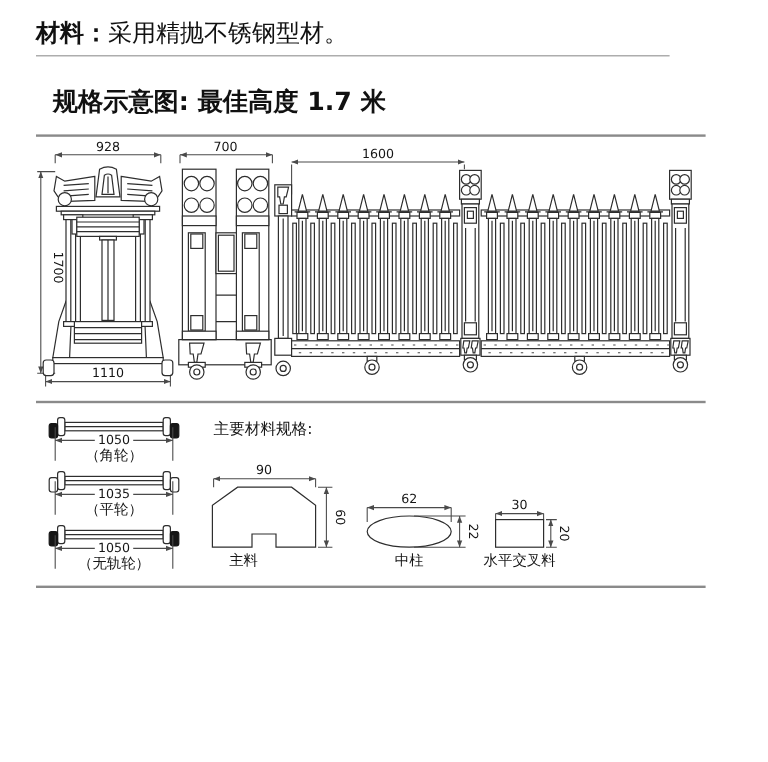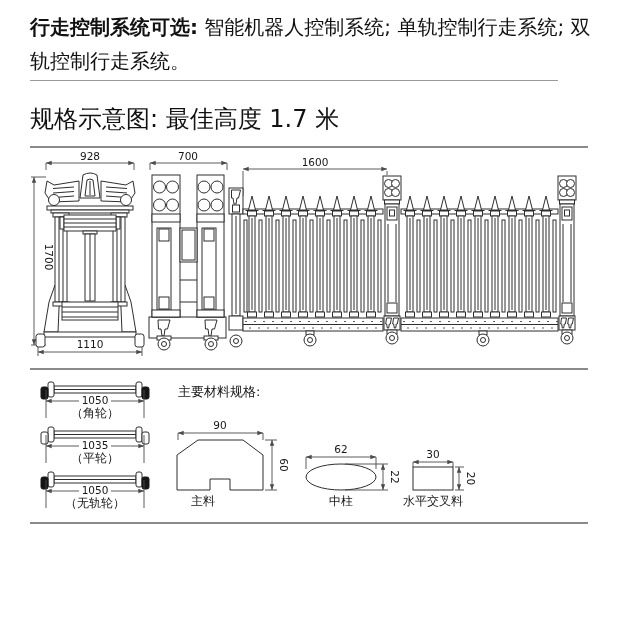--- a/index.html
+++ b/index.html
@@ -8,40 +8,40 @@
 
   .specs { margin:0 30px; padding-top:10px; width:580px;
            font-size:20px; line-height:34px; }
   .specs p { margin:0; }
   .specs .lab { font-weight:bold; }
 
   .rule  { border:none; border-top:2px solid #8a8a8a; margin:0 0 0 30px; }
   .rule.thin { border-top-width:1.5px; border-top-color:#9a9a9a; width:528px; margin-top:2px; }
   .rule.wide { width:558px; }
 
-  h2.sect { margin:26px 30px 14px 30px; font-size:24px; line-height:25px;
-            font-weight:400; }
+  h2.sect { margin:26px 30px 14px 44px; font-size:21px; line-height:25px;
+            font-weight:700; }
 
   svg { display:block; }
   svg.main { margin-top:2px; }
   svg.bott { margin-top:4px; }
 
   .ln  { fill:none; stroke:#2e2e2e; stroke-width:1; }
   .lnf { fill:#ffffff; stroke:#2e2e2e; stroke-width:1; }
   .dk  { fill:#161616; stroke:#161616; }
   .dim { fill:none; stroke:#4a4a4a; stroke-width:0.9; }
   .dimtxt { font:10.5px "DejaVu Sans",sans-serif; fill:#161616; text-anchor:middle; }
   .lbl    { font:12px "DejaVu Sans",sans-serif; fill:#161616; text-anchor:middle; }
   .mtitle { font:13px "DejaVu Sans",sans-serif; fill:#161616; }
 </style>
 </head>
 <body>
 
 <section class="specs">
-  <p><span class="lab">行走控制系统可选:</span><span> 智能机器人控制系统; 单轨控制行走系统; 双轨控制行走系统。</span></p>
+  <p><span class="lab">材料：</span><span>采用精抛不锈钢型材。</span></p>
 </section>
 
 <hr class="rule thin">
 
 <h2 class="sect">规格示意图: 最佳高度 1.7 米</h2>
 
 <hr class="rule wide">
 
 <svg class="main" width="640" height="218" viewBox="0 0 640 218">
   <defs>

